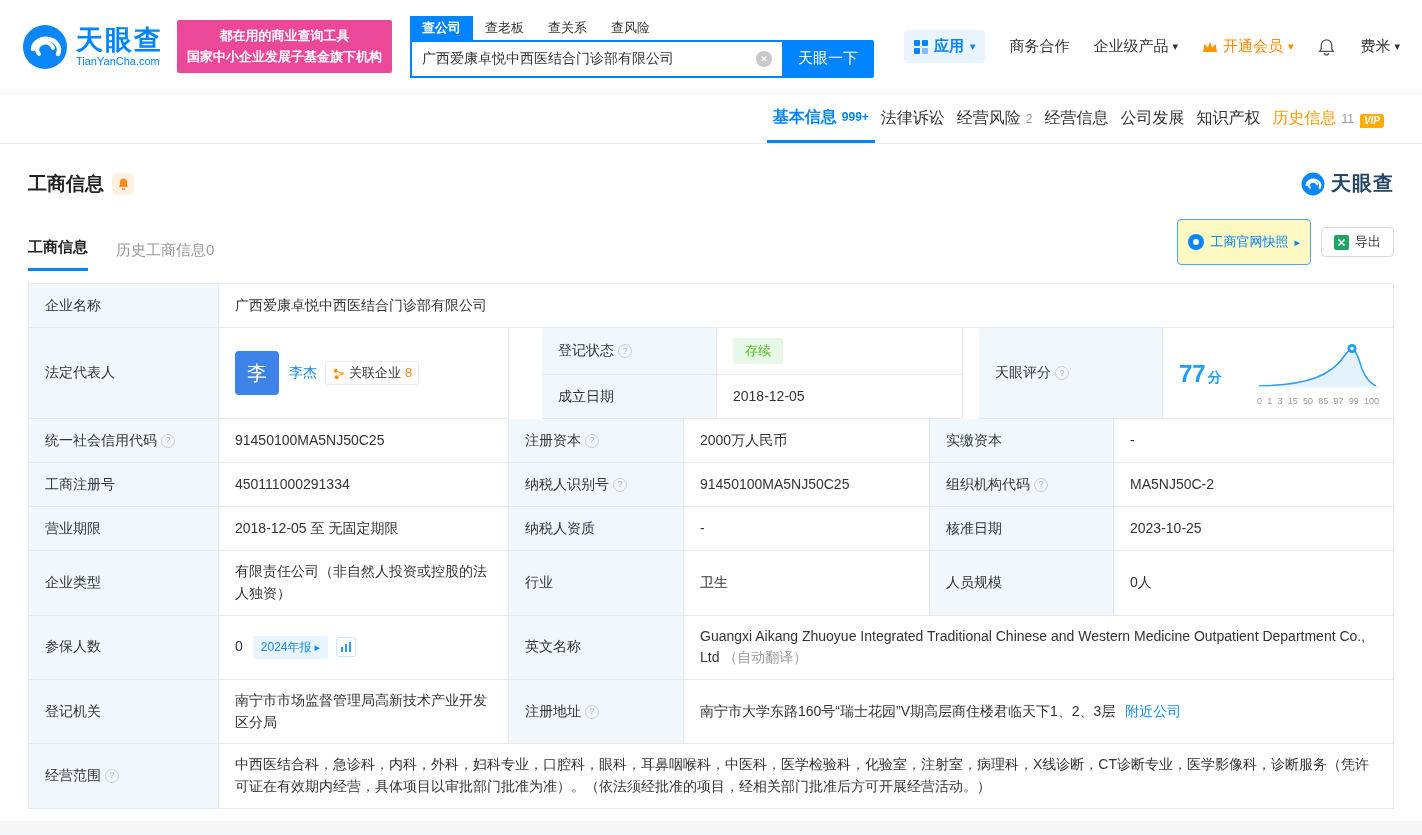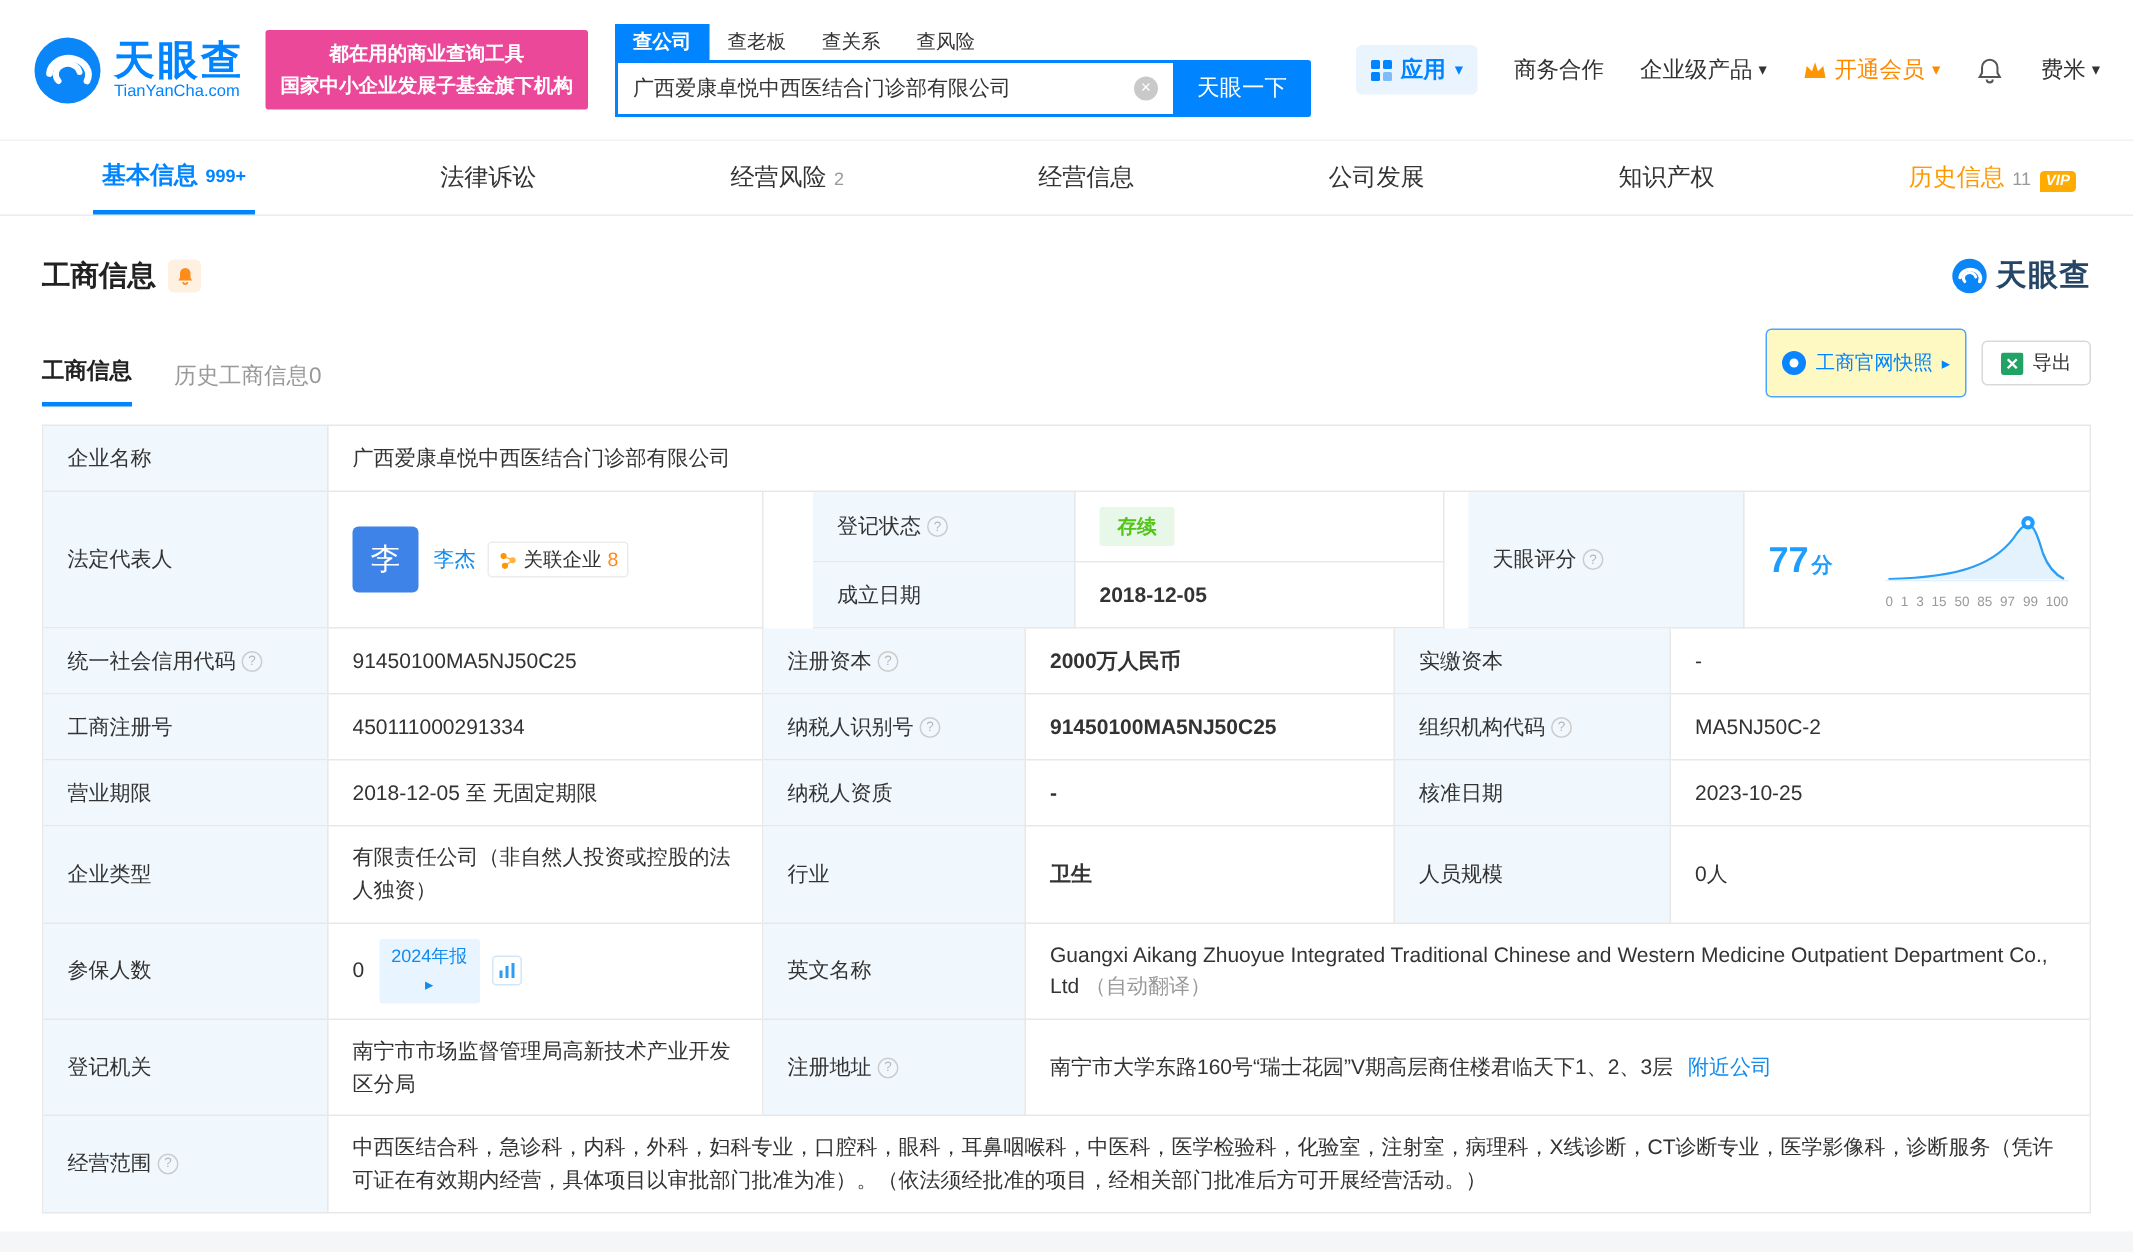--- a/index.html
+++ b/index.html
@@ -26,21 +26,21 @@
   .top-right{margin-left:auto;display:flex;align-items:center;gap:24px;font-size:15px;white-space:nowrap;}
   .apps{display:flex;align-items:center;gap:6px;background:#e9f4ff;color:#0084ff;padding:7px 10px;border-radius:4px;cursor:pointer;font-weight:bold;}
   .grid-icon{display:grid;grid-template-columns:6px 6px;gap:2px;}
   .grid-icon i{width:6px;height:6px;background:#0084ff;border-radius:1px;}
   .grid-icon i:nth-child(4){background:#7cbcff;}
   .toplink{color:#333;cursor:pointer;display:flex;align-items:center;gap:4px;}
   .caret{font-size:11px;color:inherit;}
   .vip-link{color:#ff8a00;display:flex;align-items:center;gap:5px;cursor:pointer;}
   .bell-btn{display:flex;align-items:center;cursor:pointer;}
   
-  .cnav{height:50px;display:flex;align-items:stretch;justify-content:space-between;padding:0 62px;border-bottom:1px solid #ebebeb;}
+  .cnav{height:50px;display:flex;align-items:stretch;justify-content:flex-end;padding:0 62px;border-bottom:1px solid #ebebeb;}
   .ntab{display:flex;align-items:center;gap:5px;font-size:16px;color:#333;cursor:pointer;position:relative;padding:0 6px;}
   .ntab.active{color:#0084ff;font-weight:bold;border-bottom:3px solid #0084ff;}
   .nbadge{font-size:12px;color:#999;}
   .nbadge.blue{color:#0084ff;font-weight:bold;}
   .ntab.history{color:#ff9900;}
   .vip-tag{position:absolute;top:20px;right:-24px;background:#ffab00;color:#fff;font-size:10px;font-style:italic;font-weight:bold;padding:0 4px;border-radius:3px 3px 3px 0;line-height:14px;}
   
   .sec-head{display:flex;align-items:center;padding:26px 28px 0;}
   .sec-title{font-size:19px;font-weight:bold;color:#222;}
   .bell-box{width:22px;height:22px;background:#fff1e2;border-radius:4px;margin-left:8px;display:flex;align-items:center;justify-content:center;cursor:pointer;}
@@ -52,40 +52,40 @@
   .subtab + .subtab{margin-left:28px;}
   .actions{margin-left:auto;display:flex;gap:10px;align-items:center;padding-bottom:6px;}
   .snap-btn{display:flex;align-items:center;gap:6px;height:46px;padding:0 10px;border:1px solid #4da6ff;color:#0084ff;background:#fef9c3;border-radius:4px;font-size:13px;cursor:pointer;font-family:inherit;}
   .export-btn{display:flex;align-items:center;gap:6px;height:30px;padding:0 12px;border:1px solid #d9d9d9;color:#333;background:#fff;border-radius:4px;font-size:13px;cursor:pointer;font-family:inherit;}
   .arrow{font-size:11px;}
   
   .info-table{margin:12px 28px 0;border:1px solid #e8e8e8;}
   .trow{display:flex;}
   .cell{padding:10px 16px;font-size:14px;border-right:1px solid #e8e8e8;border-bottom:1px solid #e8e8e8;display:flex;align-items:center;min-height:44px;line-height:1.55;}
   .lbl{background:#f0f8fe;color:#333;flex-shrink:0;gap:4px;}
-  .w1{width:190px;} .w2{width:290px;} .w3{width:175px;} .w4{width:246px;font-weight:bold;} .w5{width:184px;} .w6{flex:1;}
+  .w1{width:190px;} .w2{width:290px;} .w3{width:175px;} .w4{width:246px;} .w5{width:184px;} .w6{flex:1;}
   .rest{flex:1;}
   .mid{display:flex;flex-direction:column;width:470px;flex-shrink:0;}
   .mid > .trow{flex:1;margin-left:33px;}
   .info-table > .trow > *:last-child{border-right:none;}
   .info-table > .trow:last-child > .cell{border-bottom:none;}
   .cellText{flex:1;display:block;}
   .q{width:14px;height:14px;border:1px solid #ccc;border-radius:50%;color:#b5b5b5;font-size:9px;display:inline-flex;align-items:center;justify-content:center;flex-shrink:0;cursor:pointer;line-height:1;}
   .avatar{width:44px;height:44px;background:#3e83e8;color:#fff;font-size:20px;border-radius:4px;display:flex;align-items:center;justify-content:center;margin-right:10px;flex-shrink:0;cursor:pointer;}
   .link{color:#128bed;cursor:pointer;}
   .rel-badge{display:inline-flex;align-items:center;gap:4px;border:1px solid #ececec;border-radius:3px;padding:1px 6px;font-size:13px;margin-left:8px;cursor:pointer;color:#333;background:#fff;}
   .rel-count{color:#ff8c1a;}
   .status-badge{background:#e8f8e8;color:#52c41a;padding:3px 12px;border-radius:2px;font-size:13px;}
   .score-cell{justify-content:space-between;padding:4px 14px 2px 16px;gap:8px;}
   .score-num{display:flex;align-items:baseline;color:#1e9dff;}
   .score-big{font-size:24px;font-weight:bold;}
   .score-unit{font-size:14px;margin-left:2px;font-weight:bold;}
   .score-chart{width:122px;flex-shrink:0;}
   .axis{display:flex;justify-content:space-between;font-size:9px;color:#999;line-height:1;margin-top:1px;}
-  .report-badge{background:#e8f4ff;color:#128bed;font-size:12px;padding:2px 8px;border-radius:2px;margin-left:10px;display:inline-flex;align-items:center;gap:3px;cursor:pointer;flex-direction:column;}
+  .report-badge{background:#e8f4ff;color:#128bed;font-size:12px;padding:2px 8px;border-radius:2px;margin-left:10px;display:inline-flex;align-items:center;gap:3px;cursor:pointer;}
   .report-icon-box{width:20px;height:20px;border:1px solid #cfe6fb;border-radius:3px;margin-left:8px;display:inline-flex;align-items:center;justify-content:center;cursor:pointer;background:#fff;}
   .gray{color:#999;}
   .nearby{color:#128bed;cursor:pointer;margin-left:6px;white-space:nowrap;}
   .bottom-strip{position:absolute;left:0;bottom:0;width:100%;height:14px;background:#f5f6f7;}
 </style>
 </head>
 <body>
 
 <header class="topbar">
   <div class="logo">

